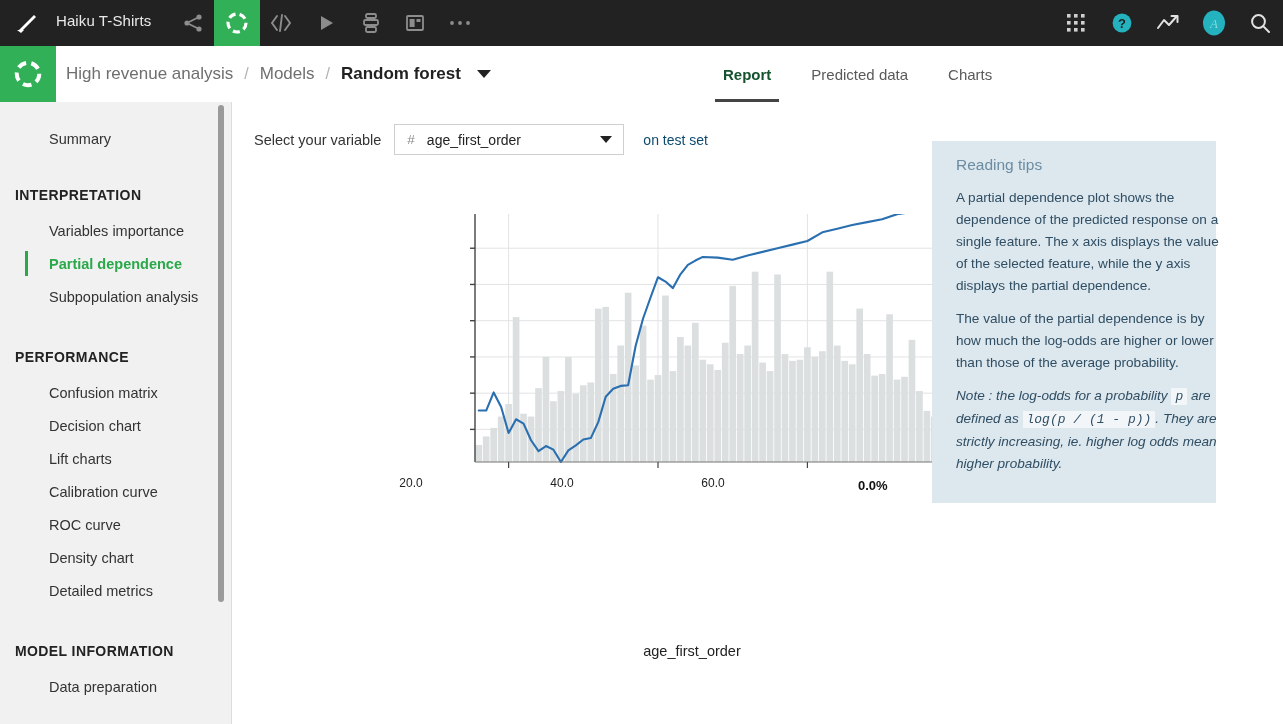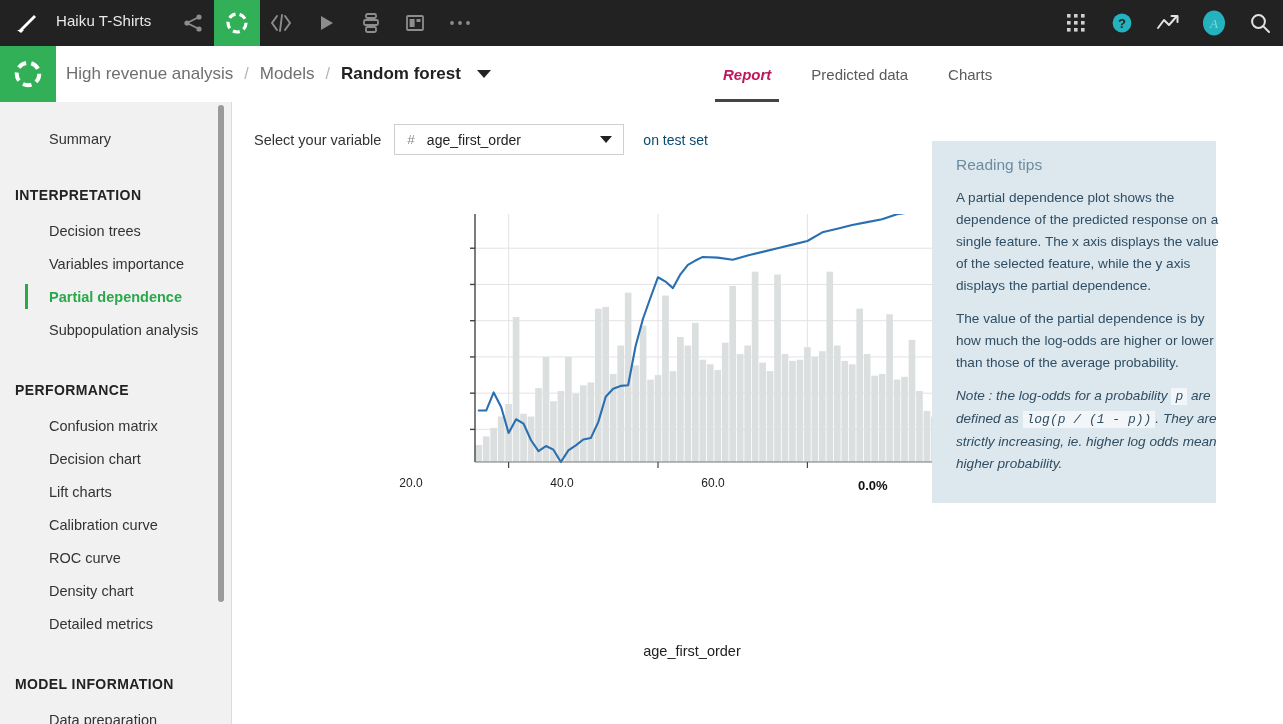--- a/index.html
+++ b/index.html
@@ -20,21 +20,21 @@
   .crumbbar{position:absolute;left:0;top:46px;width:1283px;height:56px;background:#fff;border-bottom:3px solid #15803d;}
   .crumb-logo{position:absolute;left:0;top:0;width:56px;height:56px;background:#31b057;display:flex;align-items:center;justify-content:center;}
   .crumbs{position:absolute;left:66px;top:0;height:56px;display:flex;align-items:center;gap:0;}
   .crumb{font-size:17px;color:#6f6f6f;cursor:pointer;}
   .crumb.last{color:#222;font-weight:bold;}
   .crumb-sep{font-size:16px;color:#b3b3b3;margin:0 11px;}
   .crumb-caret{margin-left:16px;width:0;height:0;border-left:7px solid transparent;border-right:7px solid transparent;border-top:8px solid #222;cursor:pointer;}
 
   .tabs{position:absolute;left:703px;top:0;height:56px;display:flex;align-items:stretch;}
   .tab{display:flex;align-items:center;padding:0 20px;font-size:15px;color:#5a5a5a;cursor:pointer;position:relative;}
-  .tab.sel{color:#be185d;font-weight:bold;font-style:italic;}
+  .tab.sel{color:#14532d;font-weight:bold;}
   .tab.sel:after{content:"";position:absolute;left:12px;right:12px;bottom:0;height:3px;background:#444;}
 
   .btn-publish{position:absolute;left:1005px;top:58px;width:122px;height:27px;background:#62bfe2;color:#fff;font-size:13px;letter-spacing:.6px;display:flex;align-items:center;justify-content:center;gap:7px;cursor:pointer;}
   .btn-deploy{position:absolute;left:1134px;top:58px;width:102px;height:27px;border:1px solid #222;background:#fff;color:#222;font-size:13px;letter-spacing:.6px;display:flex;align-items:center;justify-content:center;gap:7px;cursor:pointer;}
   .btn-deploy-caret{position:absolute;left:1236px;top:58px;width:32px;height:27px;border:1px solid #222;border-left:none;background:#fff;display:flex;align-items:center;justify-content:center;cursor:pointer;}
 
   .pulse{position:absolute;width:36px;height:36px;border-radius:50%;background:rgba(35,178,190,.13);display:flex;align-items:center;justify-content:center;pointer-events:none;}
   .pulse i{width:14px;height:14px;border-radius:50%;background:#23b2be;display:block;}
 
   
@@ -228,21 +228,20 @@
         <i></i>
       </div>
   </div>
 
   <div class="sidebar">
     <div style="padding-top:20px">
       <div class="sb-item">Summary</div>
       <div style="height:18px"></div>
       <div class="sb-head">INTERPRETATION</div>
       <div style="height:11px"></div>
-      <div class="sb-item">Decision trees</div>
       <div class="sb-item">Variables importance</div>
       <div class="sb-item sel">Partial dependence</div>
       <div class="sb-item">Subpopulation analysis</div>
       <div style="height:22px"></div>
       <div class="sb-head">PERFORMANCE</div>
       <div style="height:11px"></div>
       <div class="sb-item">Confusion matrix</div>
       <div class="sb-item">Decision chart</div>
       <div class="sb-item">Lift charts</div>
       <div class="sb-item">Calibration curve</div>

